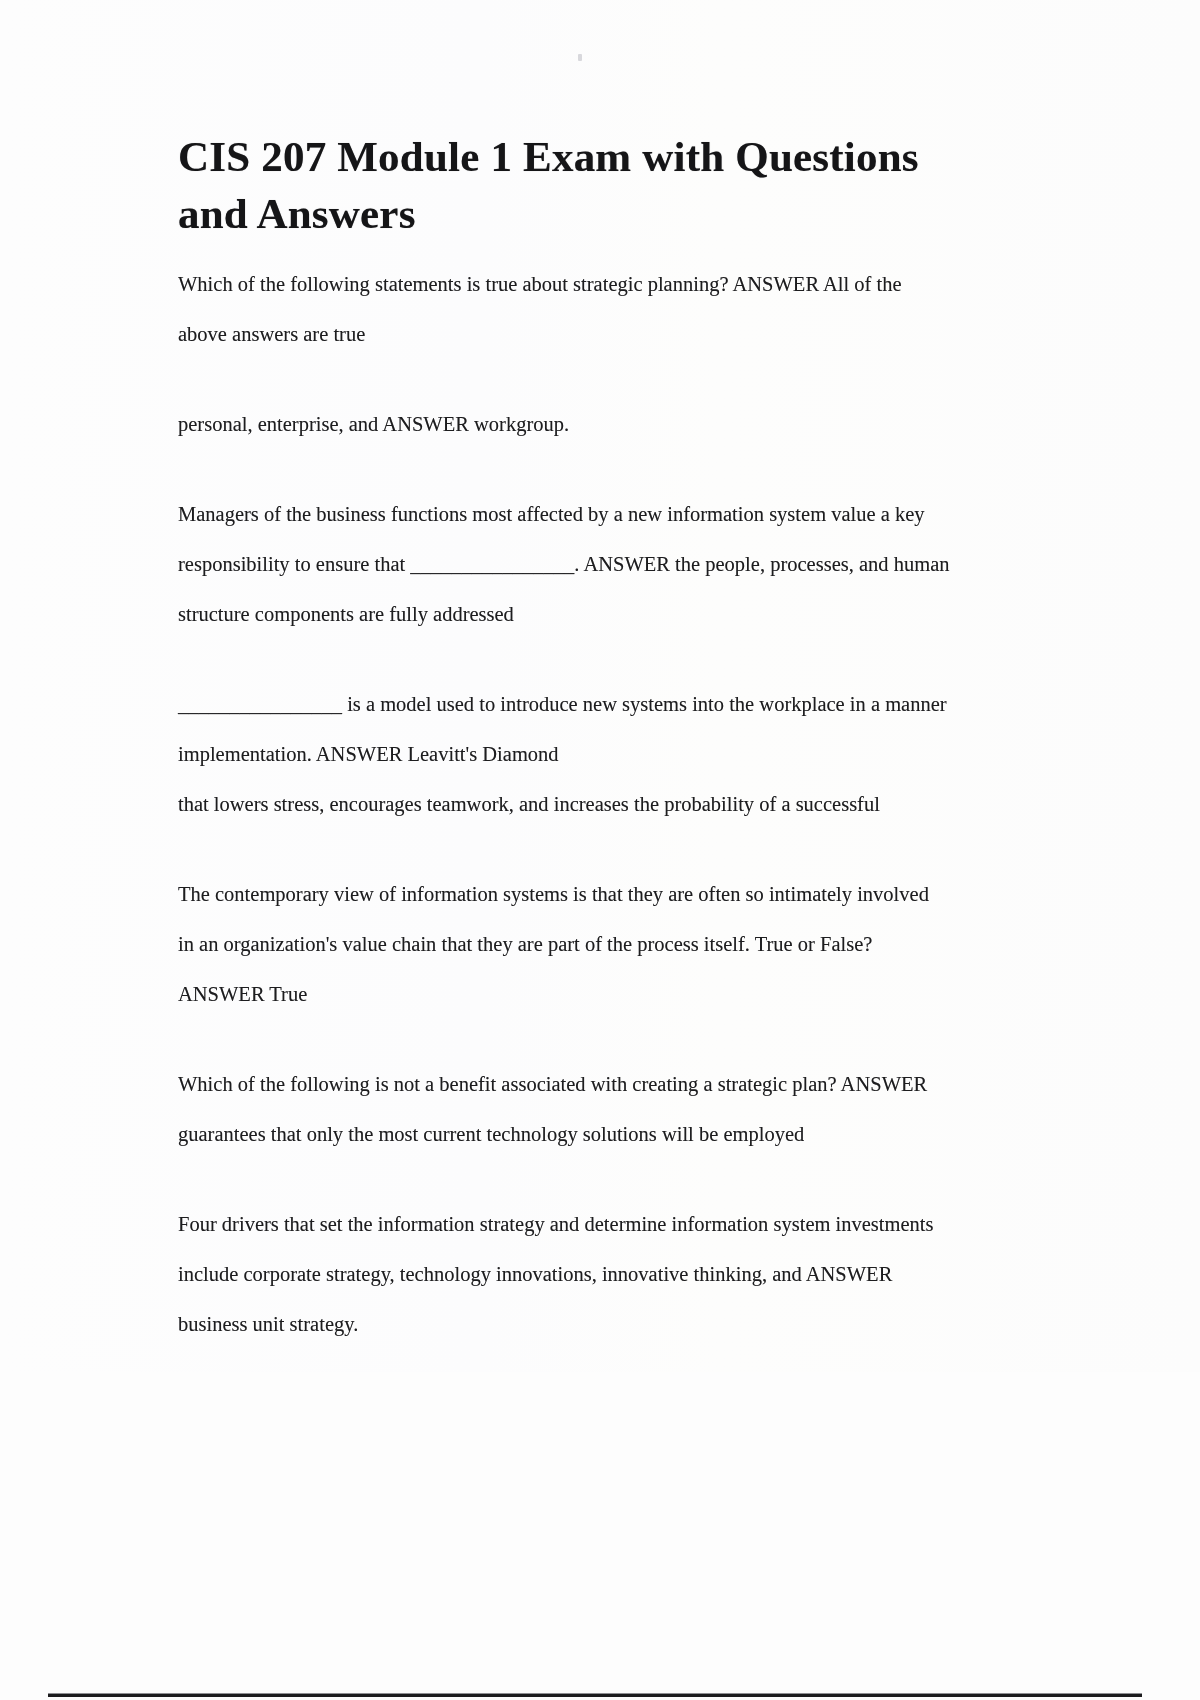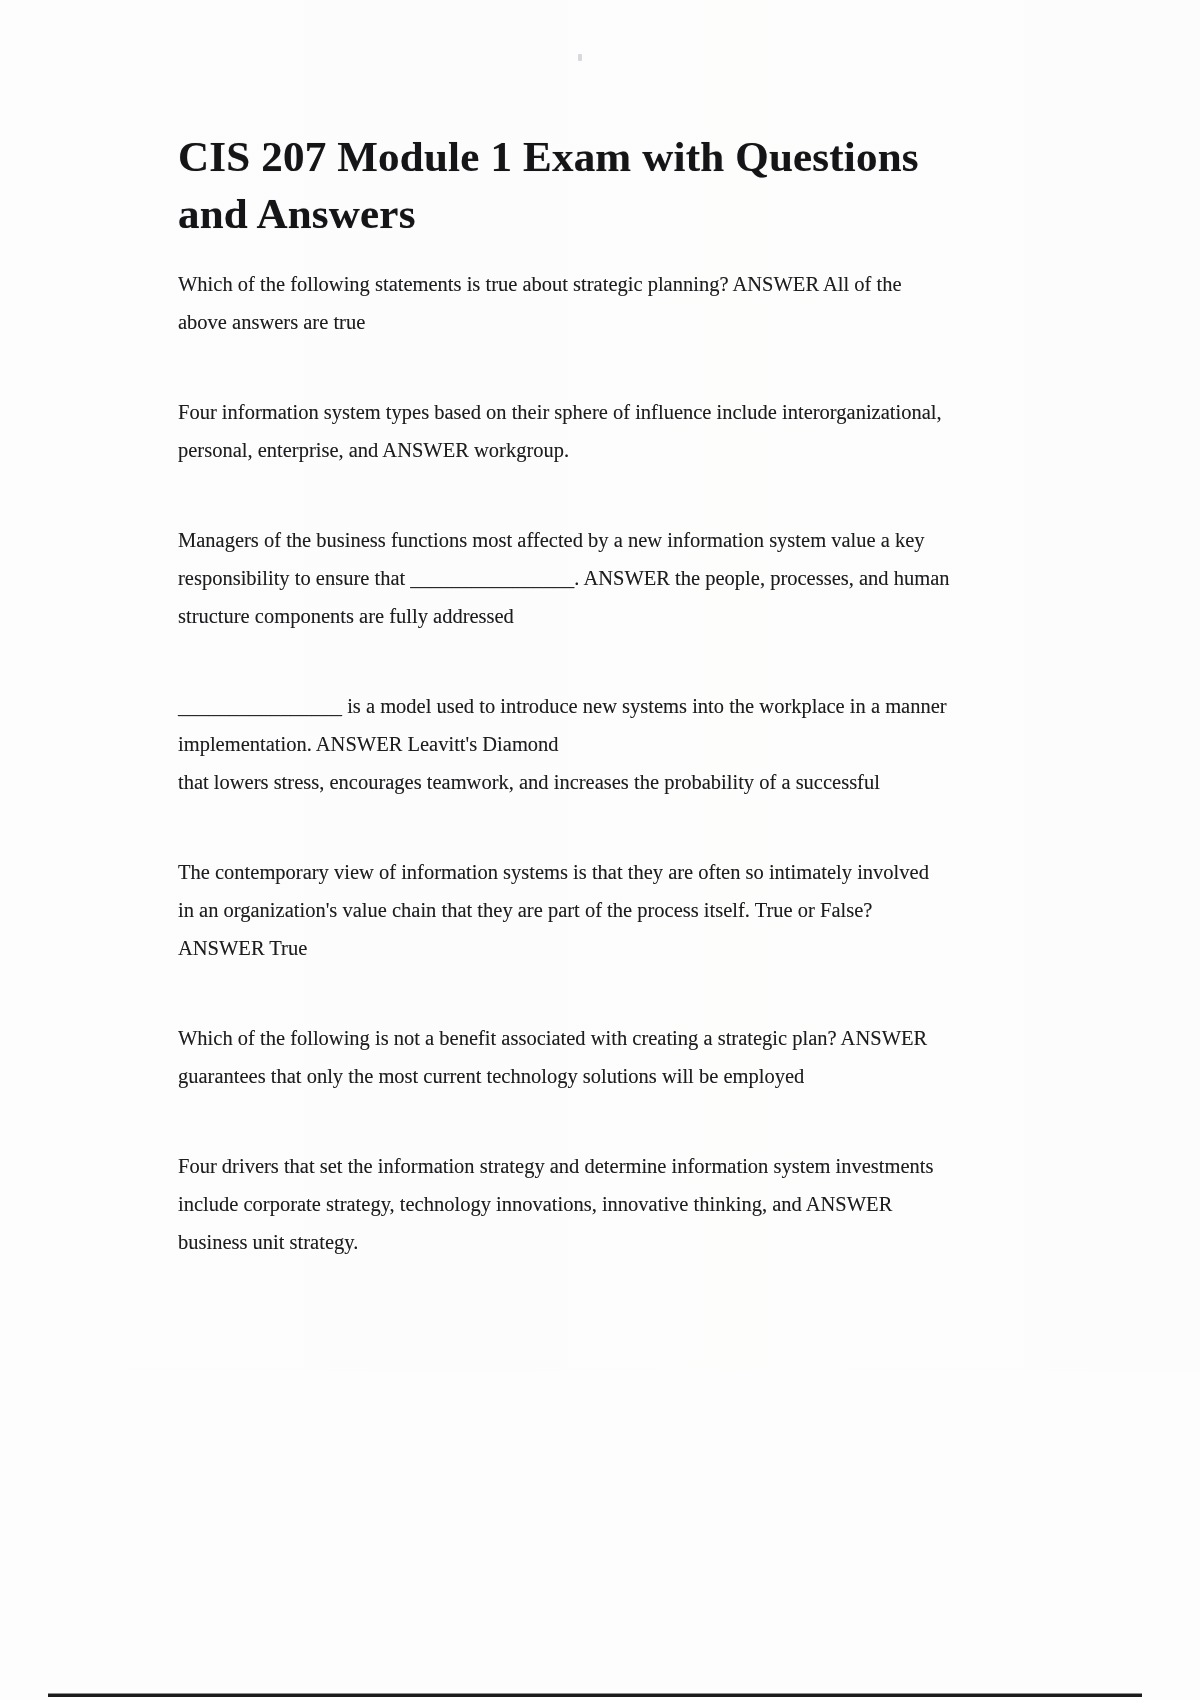--- a/index.html
+++ b/index.html
@@ -45,20 +45,21 @@
   }
   h1.title .tl { display: block; white-space: nowrap; }
   .para {
     margin: 0 0 52px 0;
     font-size: 20.5px;
     line-height: 38px;
     text-shadow: 0 0 0.6px rgba(25,25,30,0.35);
   }
   .para .line {
     white-space: nowrap;
+    margin-top: 12px;
   }
   .bottom-rule {
     position: absolute;
     left: 48px;
     top: 1693px;
     width: 1094px;
     height: 3px;
     background: #1c1c1e;
     border-top: 1px solid #8f8f93;
   }
@@ -76,21 +77,20 @@
       <span class="tl">CIS 207 Module 1 Exam with Questions</span>
       <span class="tl">and Answers</span>
     </h1>
 
     <div class="para">
       <div class="line">Which of the following statements is true about strategic planning? ANSWER All of the</div>
       <div class="line">above answers are true</div>
     </div>
 
     <div class="para">
-      <div class="line">Four information system types based on their sphere of influence include interorganizational,</div>
       <div class="line">personal, enterprise, and ANSWER workgroup.</div>
     </div>
 
     <div class="para">
       <div class="line">Managers of the business functions most affected by a new information system value a key</div>
       <div class="line">responsibility to ensure that ________________. ANSWER the people, processes, and human</div>
       <div class="line">structure components are fully addressed</div>
     </div>
 
     <div class="para">

